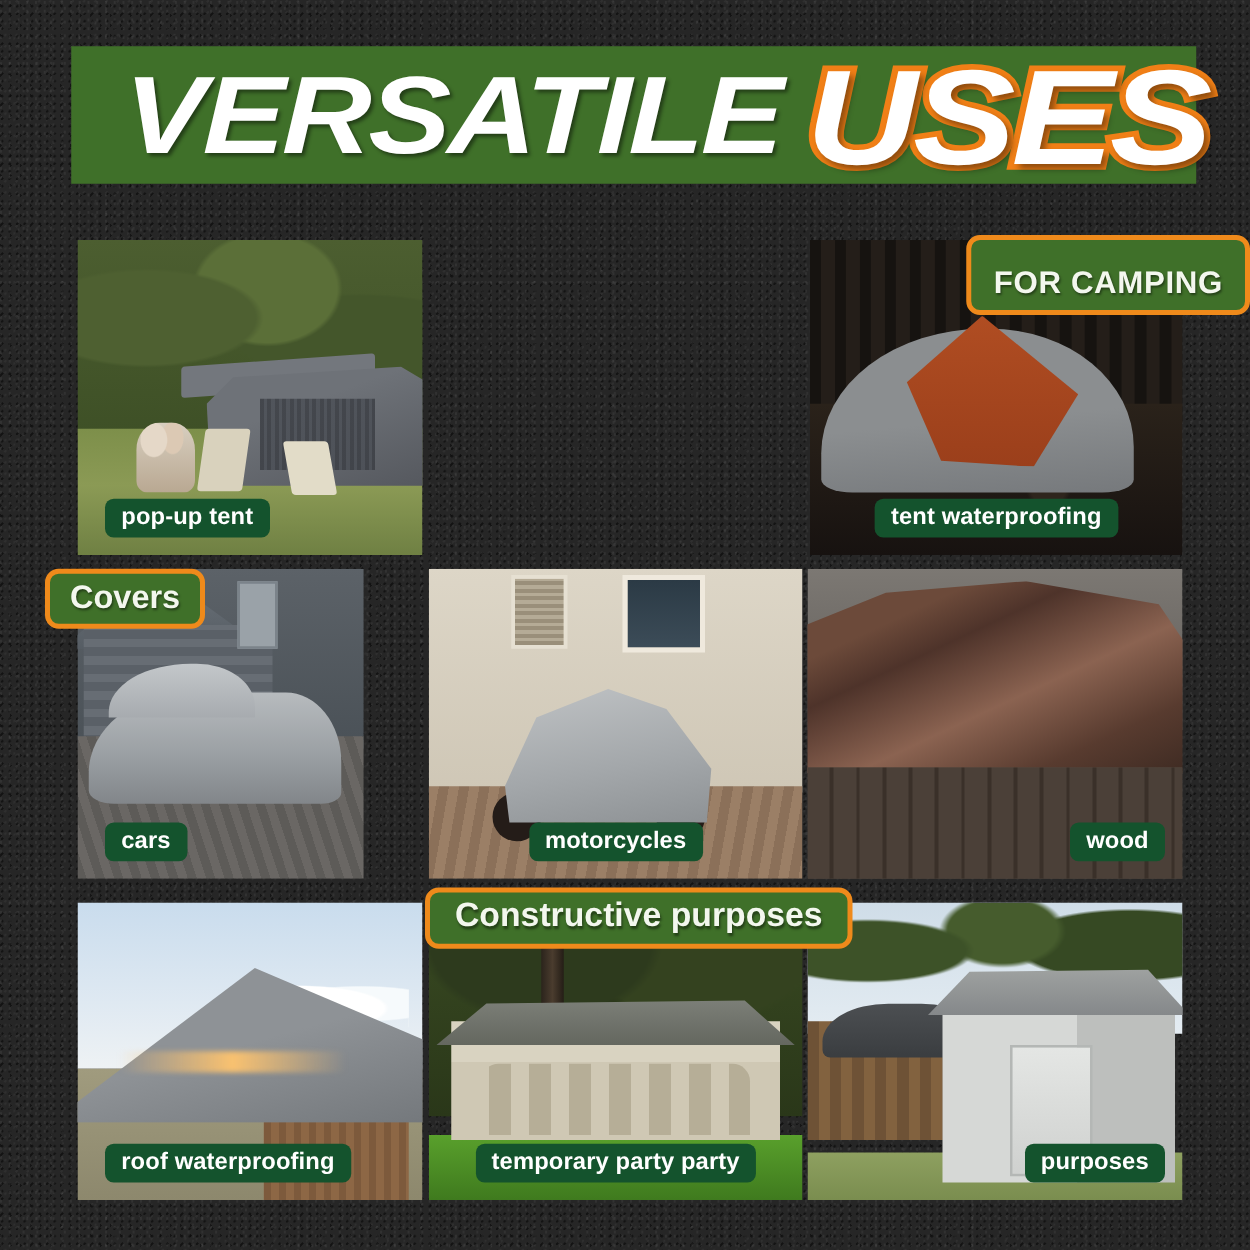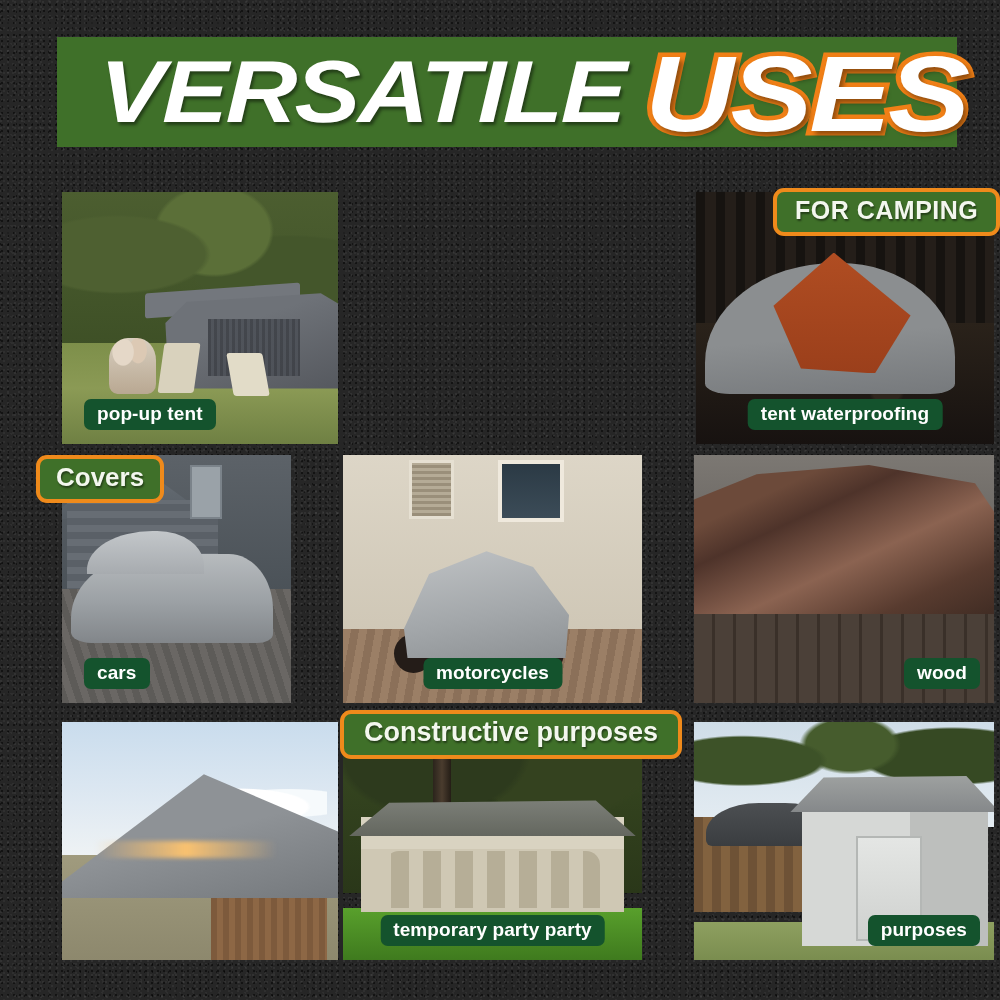--- a/index.html
+++ b/index.html
@@ -95,21 +95,21 @@
   #row-construct { top: 530px; height: 238px; }
 
   .cell {
     position: absolute;
     top: 0;
     height: 100%;
     overflow: hidden;
   }
   .cell-a { left: 0;   width: 276px; }
   .cell-b { left: 281px; width: 300px; }
-  .cell-c { left: 586px; width: 298px; margin-left: 48px; }
+  .cell-c { left: 586px; width: 298px; }
 
   
   #row-covers .cell-a   { left: 0;   width: 229px; text-align: right; }
   #row-covers .cell-b   { left: 281px; width: 299px; }
   #row-covers .cell-c   { left: 584px; width: 300px; }
   #row-construct .cell-a{ left: 0;   width: 276px; }
   #row-construct .cell-b{ left: 281px; width: 299px; }
   #row-construct .cell-c{ left: 584px; width: 300px; }
 
   .scene { position: absolute; inset: 0; }
@@ -143,21 +143,21 @@
     font-weight: 700;
     white-space: nowrap;
     z-index: 30;
     text-shadow: 1px 2px 2px rgba(0,0,0,.45);
     display: flex;
     align-items: center;
     justify-content: center;
   }
   #badge-camping {
     left: 773px; top: 188px;
-    padding: 4px 18px 7px;
+    padding: 20px 18px 7px;
     font-size: 25px;
     letter-spacing: .5px;
   }
   #badge-covers {
     left: 36px; top: 455px;
     padding: 3px 16px 6px;
     font-size: 26px;
   }
   #badge-construct {
     left: 340px; top: 710px;
@@ -493,20 +493,21 @@
 
     <div class="cell cell-a">
       <div class="scene">
         <div class="sky s3a-sky"></div>
         <div class="s3a-cloud"></div>
         <div class="ground s3a-wall"></div>
         <div class="s3a-garage"></div>
         <div class="s3a-roof"></div>
         <div class="s3a-light"></div>
       </div>
+      <div class="caption left">roof waterproofing</div>
     </div>
 
     <div class="cell cell-b">
       <div class="scene">
         <div class="sky s3b-tree"></div>
         <div class="s3b-trunk"></div>
         <div class="grass s3b-grass"></div>
         <div class="s3b-tent"></div>
         <div class="s3b-arches"></div>
         <div class="s3b-tentroof"></div>

